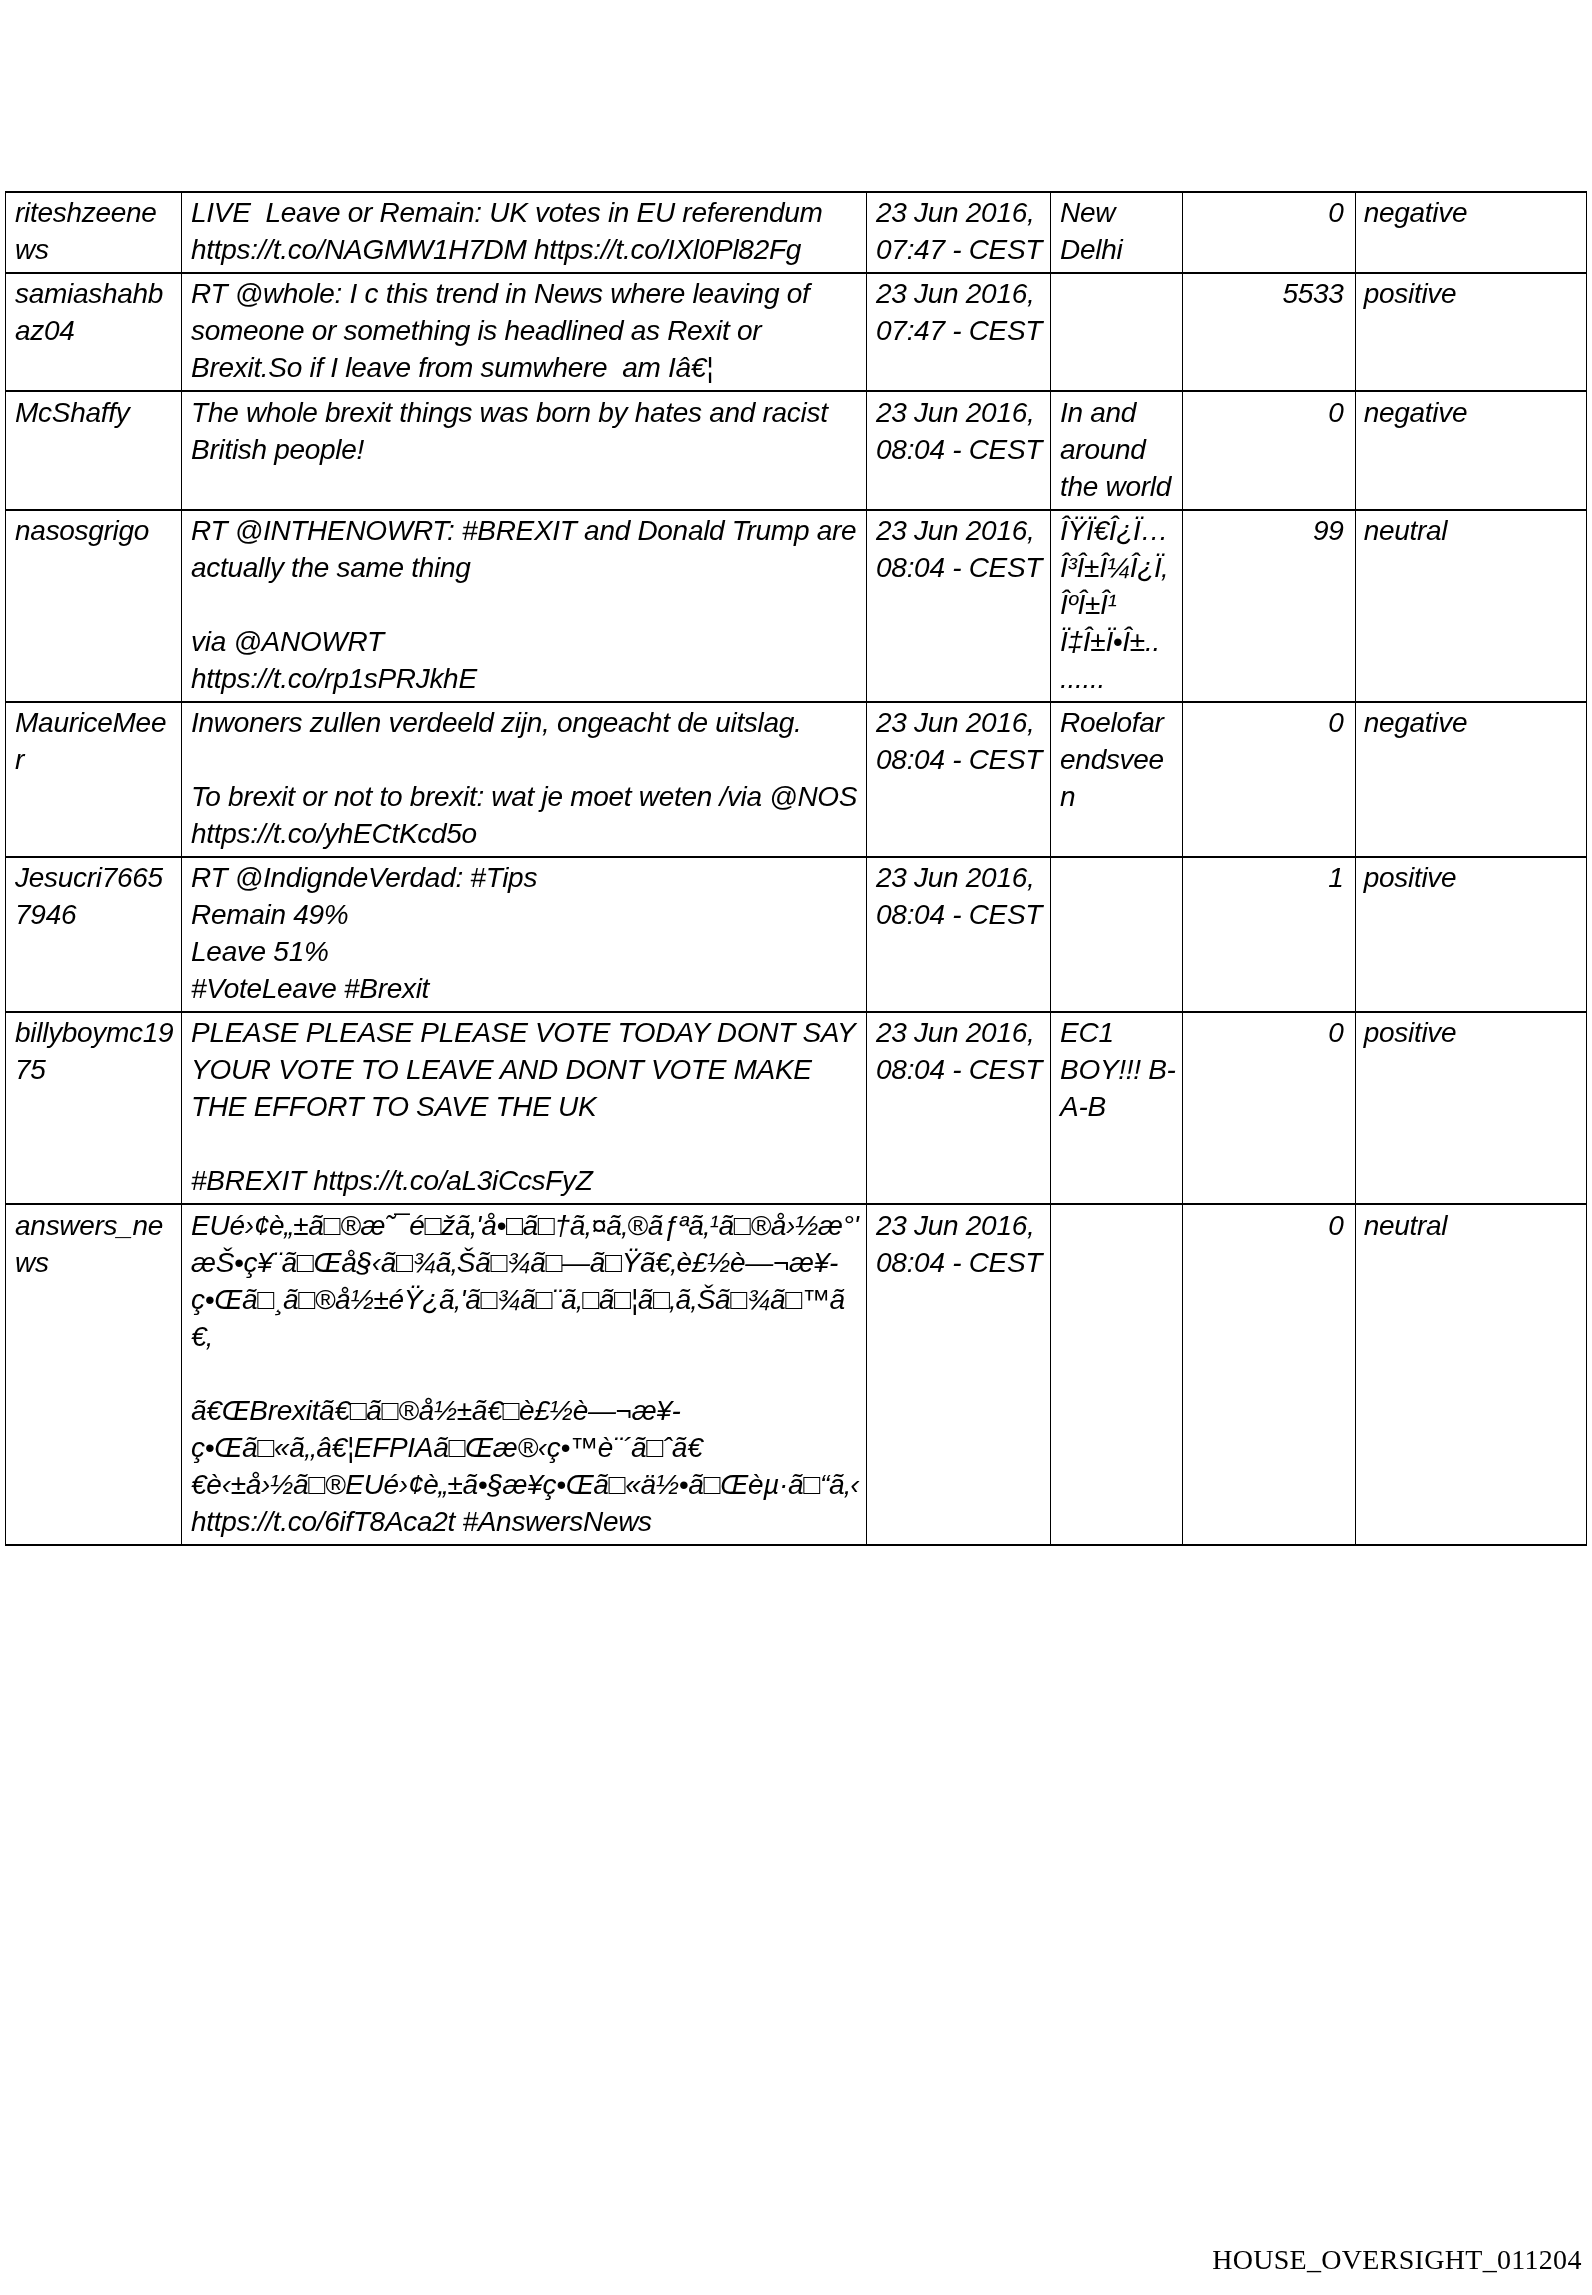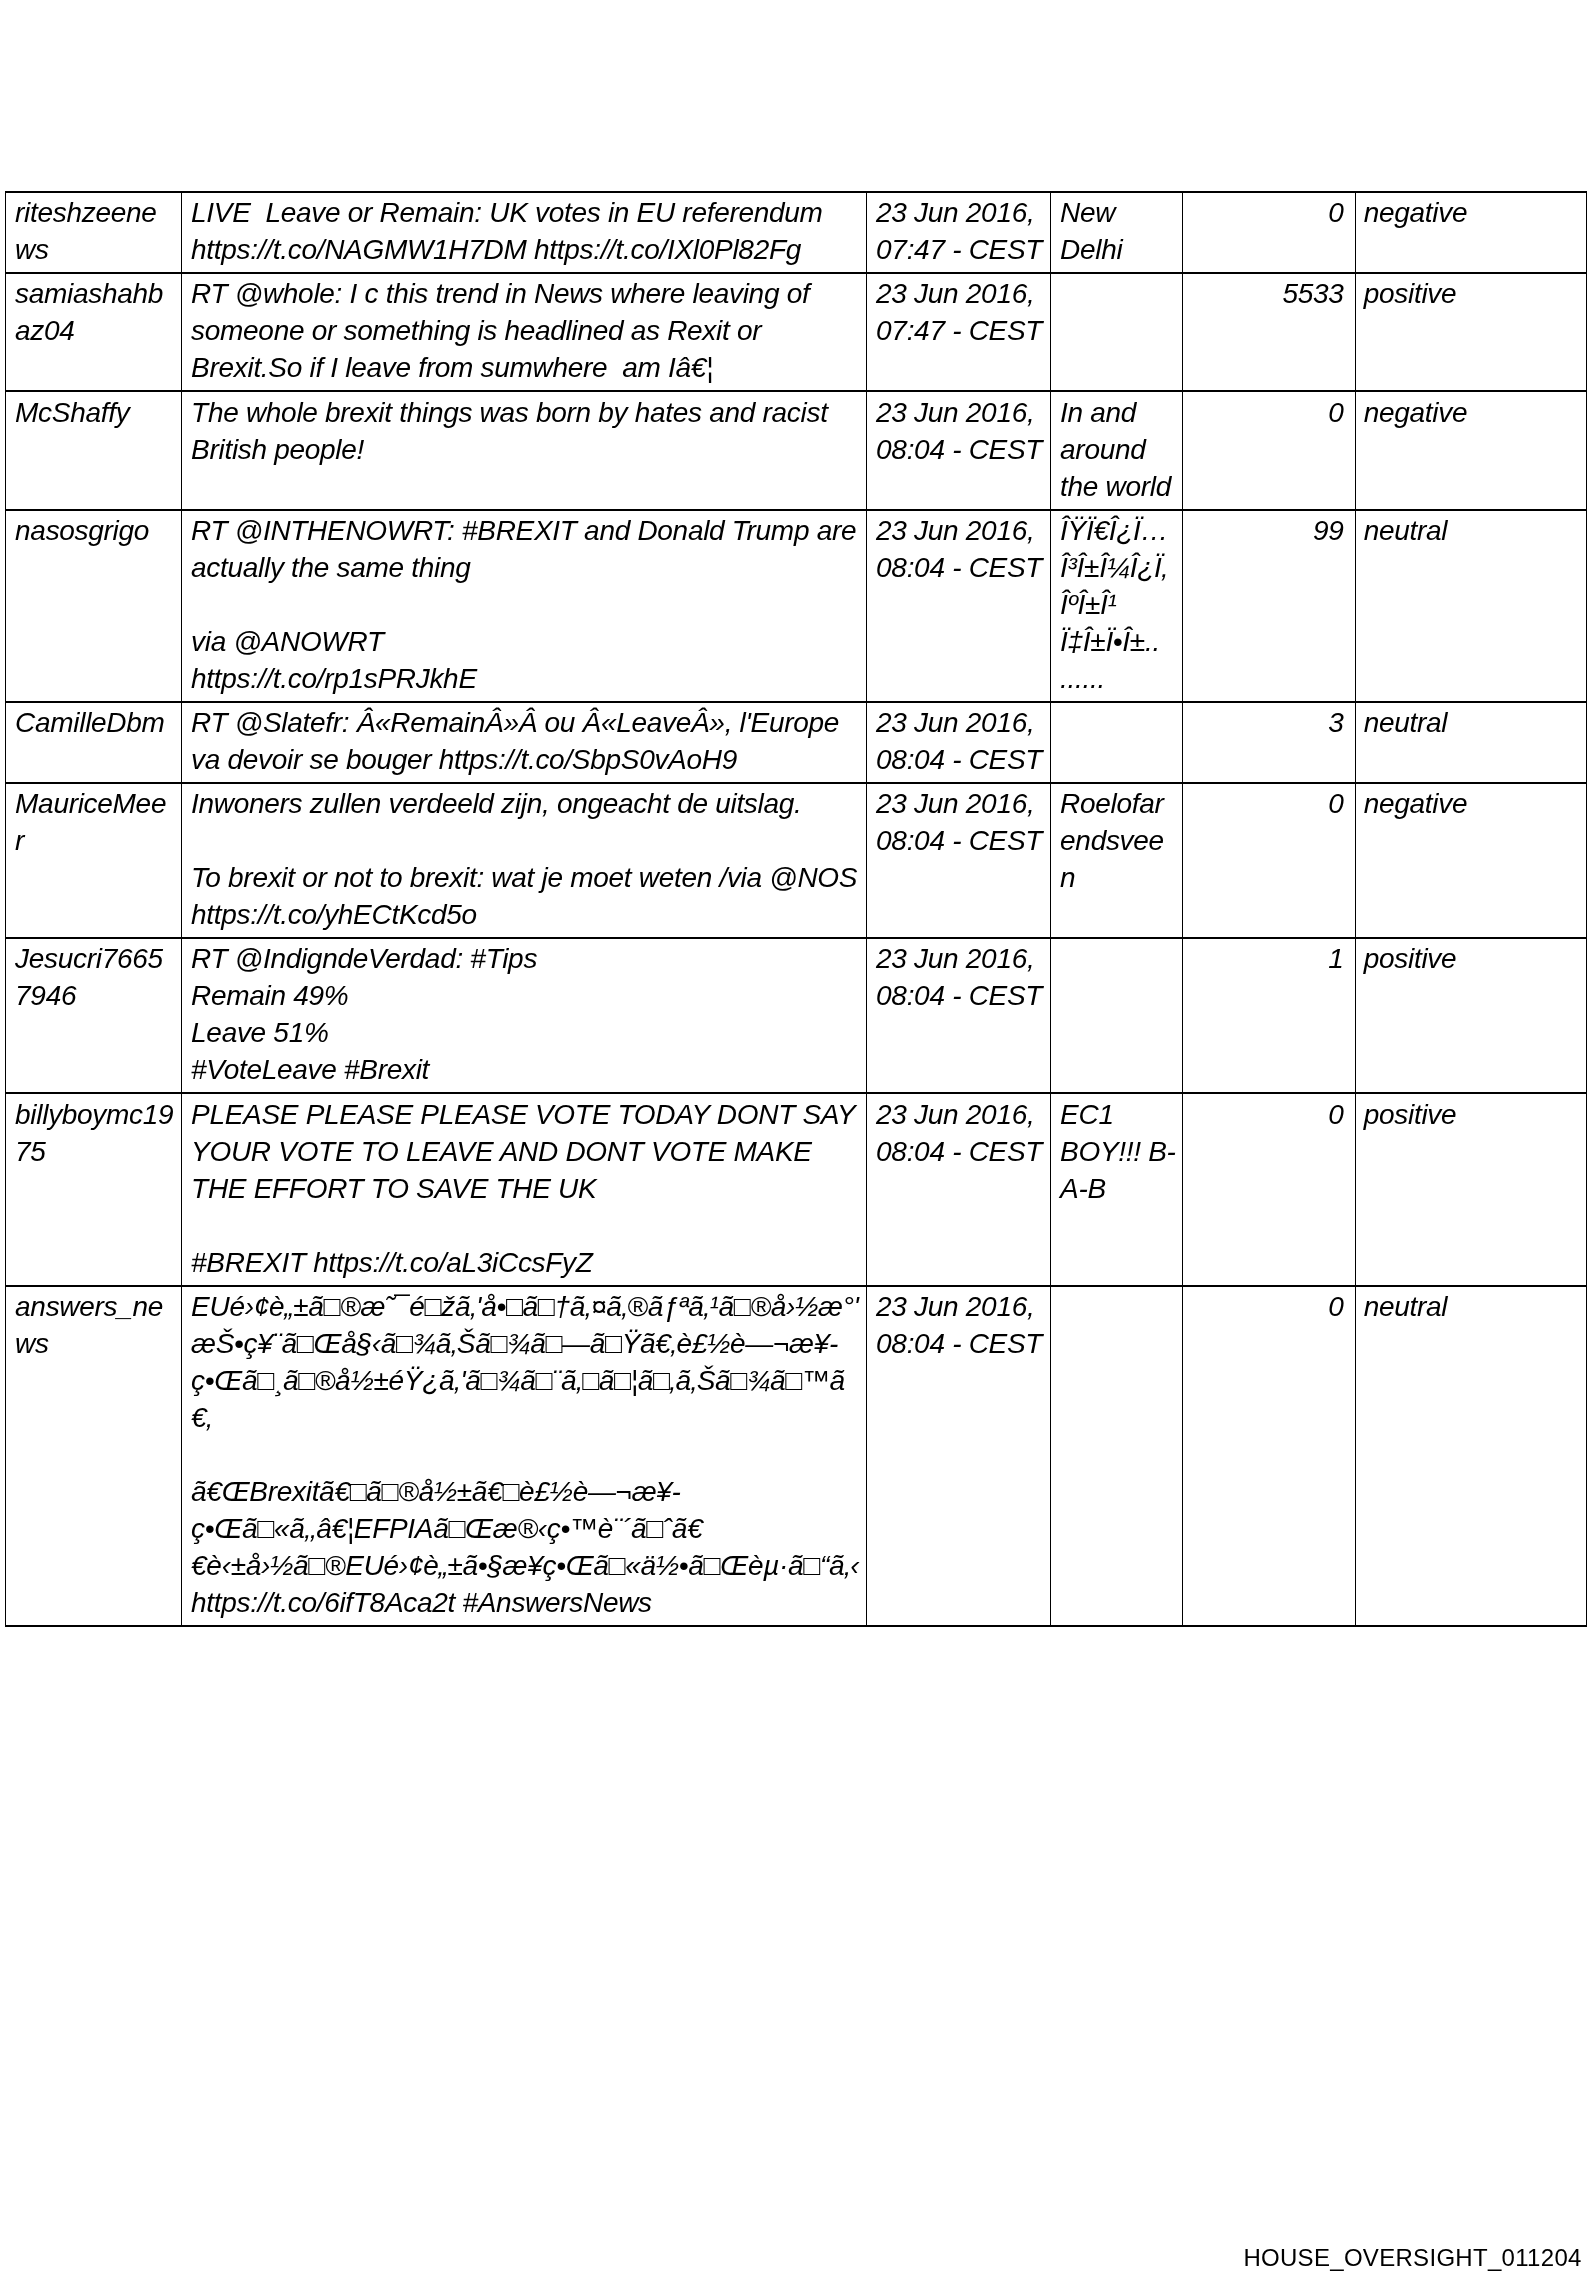--- a/index.html
+++ b/index.html
@@ -29,24 +29,24 @@
     overflow-wrap:anywhere;
     word-break:normal;
   }
   .tweet-table { border:1.9px solid #000; }
   td.cell-count { text-align:right; padding-right:11.6px; }
   td.cell-sentiment { padding-left:7.7px; }
   .doc-footer {
     position:absolute;
     top:2244px;
     right:10.3px;
-    font-size:24px;
+    font-size:28px;
     letter-spacing:0.3px;
     color:#000;
-    font-family:Liberation Sans, sans-serif;
+    font-family:Liberation Serif, serif;
   }
 </style>
 </head>
 <body>
 
 <table class="tweet-table">
   <colgroup>
     <col style="width:176px">
     <col style="width:685px">
     <col style="width:184px">
@@ -81,28 +81,20 @@
     </tr>
     <tr>
       <td class="cell-username">nasosgrigo</td>
       <td class="cell-tweet">RT @INTHENOWRT: #BREXIT and Donald Trump are actually the same thing
 
 via @ANOWRT
 https://t.co/rp1sPRJkhE</td>
       <td class="cell-datetime">23 Jun 2016, 08:04 - CEST</td>
       <td class="cell-location">ÎŸÏ€Î¿Ï… Î³Î±Î¼Î¿Ï‚ ÎºÎ±Î¹ Ï‡Î±Ï•Î±.. ......</td>
       <td class="cell-count">99</td>
-      <td class="cell-sentiment">neutral</td>
-    </tr>
-    <tr>
-      <td class="cell-username">CamilleDbm</td>
-      <td class="cell-tweet">RT @Slatefr: Â«RemainÂ»Â ou Â«LeaveÂ», l'Europe va devoir se bouger https://t.co/SbpS0vAoH9</td>
-      <td class="cell-datetime">23 Jun 2016, 08:04 - CEST</td>
-      <td class="cell-location"></td>
-      <td class="cell-count">3</td>
       <td class="cell-sentiment">neutral</td>
     </tr>
     <tr>
       <td class="cell-username">MauriceMeer</td>
       <td class="cell-tweet">Inwoners zullen verdeeld zijn, ongeacht de uitslag.
 
 To brexit or not to brexit: wat je moet weten /via @NOS https://t.co/yhECtKcd5o</td>
       <td class="cell-datetime">23 Jun 2016, 08:04 - CEST</td>
       <td class="cell-location">Roelofarendsveen</td>
       <td class="cell-count">0</td>

